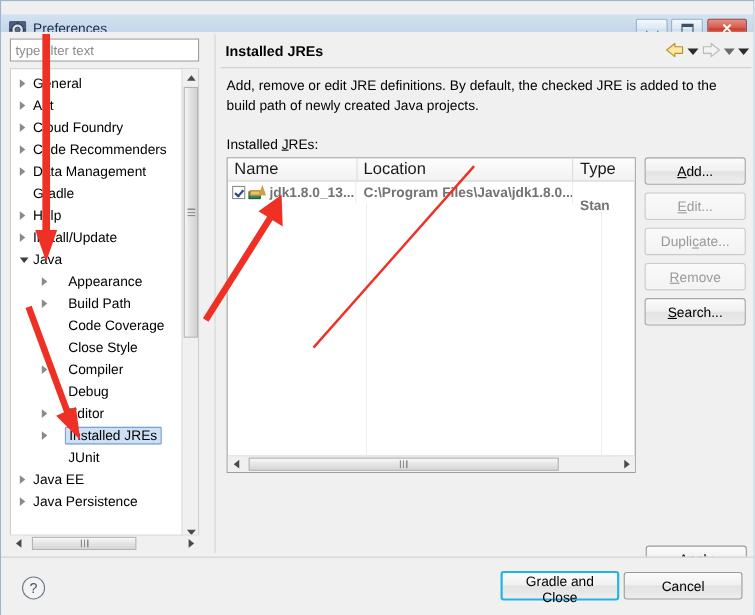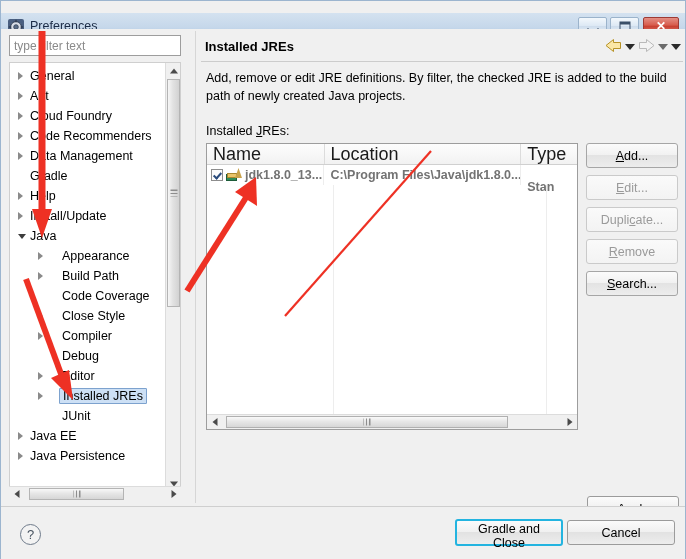--- a/index.html
+++ b/index.html
@@ -327,21 +327,21 @@
   #thead {
     position: absolute;
     left: 0; top: 0;
     width: 100%; height: 21px;
     background: linear-gradient(to bottom, #fdfdfd 0%, #f2f2f2 100%);
     border-bottom: 1px solid #d0d0d0;
     box-sizing: border-box;
     display: flex;
   }
   .th {
-    font-size: 18px;
+    font-size: 15px;
     color: #1a1a1a;
     line-height: 20px;
     padding-left: 6px;
     border-right: 1px solid #dcdcdc;
     box-sizing: border-box;
     overflow: hidden;
     white-space: nowrap;
   }
   .th.c-name { width: 127px; }
   .th.c-loc  { width: 213px; }
@@ -682,21 +682,21 @@
           <svg width="17" height="15" viewBox="0 0 17 15">
             <path d="M8.5 1.5 L8.5 4.5 L1.5 4.5 L1.5 10.5 L8.5 10.5 L8.5 13.5 L16 7.5 Z" fill="#f3f3f3" stroke="#b9b9b9" stroke-width="1" stroke-linejoin="round"></path>
           </svg>
         </span>
         <span class="caret dim"></span>
         <span class="caret"></span>
       </div>
 
       <div id="title-rule"></div>
 
-      <div id="page-desc">Add, remove or edit JRE definitions. By filter, the checked JRE is added to the build path of newly created Java projects.</div>
+      <div id="page-desc">Add, remove or edit JRE definitions. By default, the checked JRE is added to the build path of newly created Java projects.</div>
 
       <div id="table-label">Installed <u>J</u>REs:</div>
 
       <div id="jre-table">
         <div id="thead">
           <div class="th c-name">Name</div>
           <div class="th c-loc">Location</div>
           <div class="th c-type">Type</div>
         </div>
 

